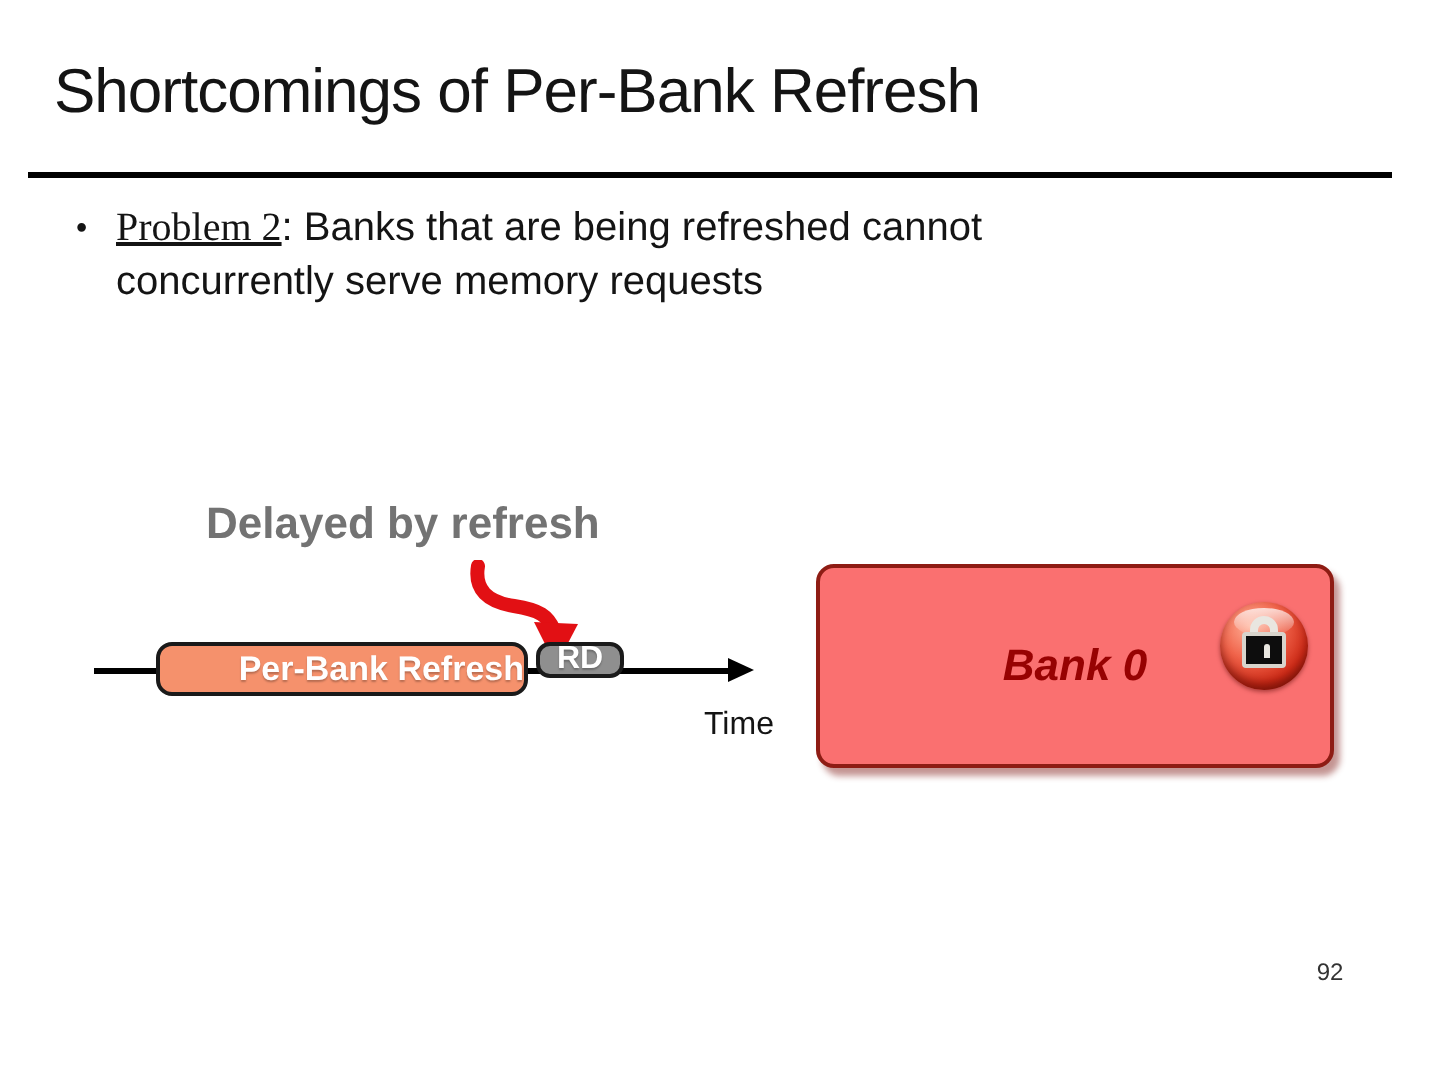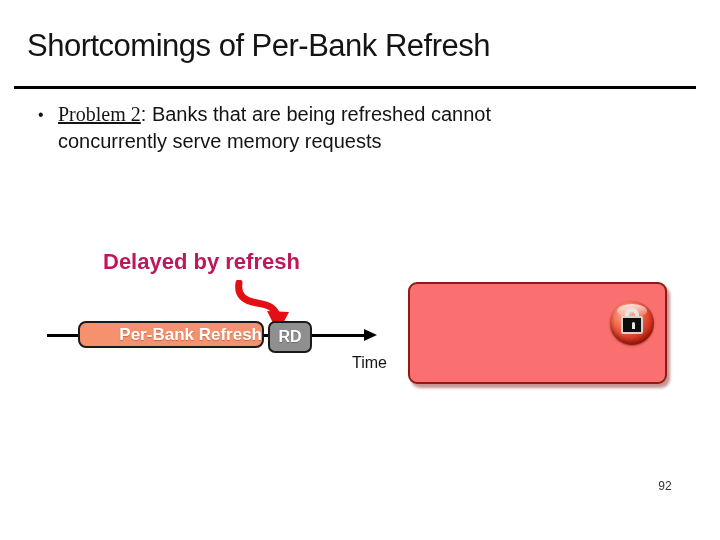--- a/index.html
+++ b/index.html
@@ -21,38 +21,38 @@
   }
   .bullet{
     position:absolute;left:38px;top:101px;width:620px;
     display:flex;align-items:flex-start;
     font-size:20px;color:#141414;line-height:27px;
   }
   .bullet .marker{width:20px;flex:0 0 20px;font-size:16px;line-height:27px;}
   .bullet .u{text-decoration:underline;font-family:Liberation Serif, serif;}
   .annotation{
     position:absolute;left:103px;top:249px;
-    font-size:22px;font-weight:bold;color:#be185d;
+    font-size:22px;font-weight:bold;color:#737373;
   }
   .curve-arrow{position:absolute;left:230px;top:280px;}
   .timeline-line{
     position:absolute;left:47px;top:334px;width:320px;height:3px;background:#000;
   }
   .timeline-arrowhead{
     position:absolute;left:364px;top:329px;width:0;height:0;
     border-left:13px solid #000;border-top:6.5px solid transparent;border-bottom:6.5px solid transparent;
   }
   .refresh-box{
     position:absolute;left:78px;top:321px;width:186px;height:27px;
     background:#f5916c;border:2.5px solid #1a1a1a;border-radius:8px;
     box-sizing:border-box;display:flex;align-items:center;justify-content:flex-end;
     font-size:17px;font-weight:bold;color:#ffffff;text-shadow:0 1px 1px rgba(0,0,0,0.25);
   }
   .rd-box{
-    position:absolute;left:268px;top:321px;width:44px;height:32px;
+    position:absolute;left:268px;top:321px;width:44px;height:18px;
     background:#8f8f8f;border:2.5px solid #1a1a1a;border-radius:7px;
     box-sizing:border-box;display:flex;align-items:center;justify-content:center;
     font-size:16px;font-weight:bold;color:#ffffff;text-shadow:0 1px 1px rgba(0,0,0,0.25);
   }
   .time-label{
     position:absolute;left:352px;top:354px;
     font-size:16px;color:#141414;
   }
   .bank-box{
     position:absolute;left:408px;top:282px;width:259px;height:102px;
@@ -119,20 +119,21 @@
     <span>Per-Bank Refresh</span>
   </div>
 
   <div class="rd-box">
     <span>RD</span>
   </div>
 
   <div class="time-label">Time</div>
 
   <div class="bank-box">
+    <span class="bank-label">Bank 0</span>
     <div class="lock-orb">
       <div class="lock-shackle"></div>
       <div class="lock-body">
         <div class="lock-keyhole"></div>
       </div>
     </div>
   </div>
 
   <div class="page-number">92</div>
 

